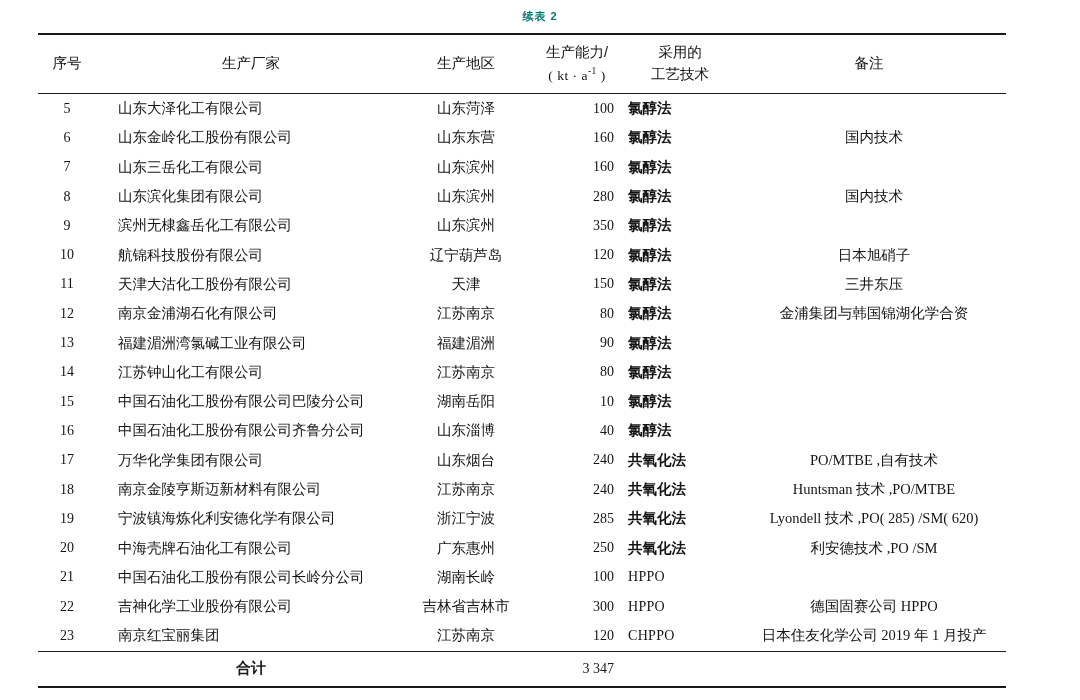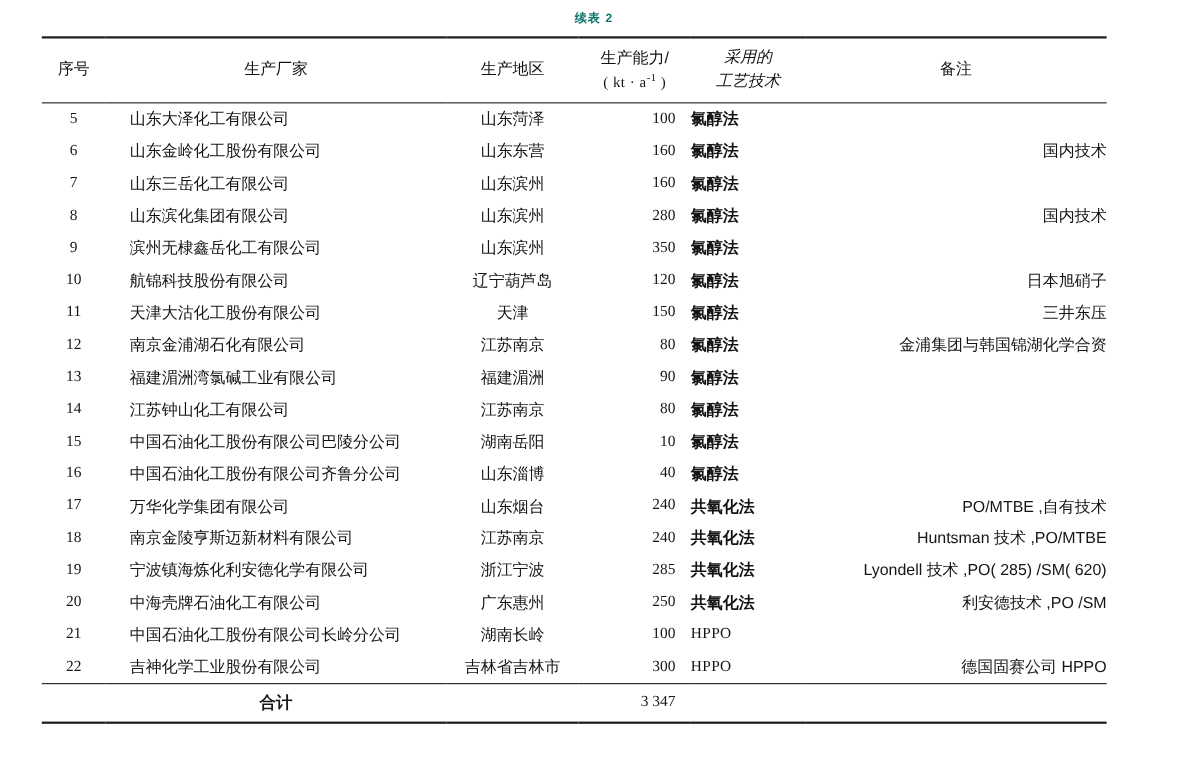--- a/index.html
+++ b/index.html
@@ -122,30 +122,30 @@
     font-weight: bold;
   }
   .c-proc.latin {
     font-family: "Liberation Serif", "DejaVu Serif", serif;
     font-weight: normal;
     font-size: 14px;
     letter-spacing: 0.3px;
   }
   .c-remark {
     width: 274px;
-    text-align: right;
+    text-align: center;
     padding-left: 10px !important;
-    font-family: Liberation Sans, sans-serif;
+    font-family: Liberation Serif, serif;
     font-size: 14.5px;
   }
   thead th.h-no { width: 58px; }
   thead th.h-maker { width: 310px; }
   thead th.h-region { width: 120px; }
   thead th.h-cap { width: 102px; }
-  thead th.h-proc { width: 104px; font-style: italic; }
+  thead th.h-proc { width: 104px; }
   thead th.h-remark { width: 274px; }
 
   tfoot td {
     height: 34px;
     padding: 0;
     vertical-align: middle;
     font-size: 14.5px;
   }
   .f-label {
     text-align: center;
@@ -347,20 +347,28 @@
             <td class="c-remark"></td>
           </tr>
           <tr>
             <td class="c-no">22</td>
             <td class="c-maker">吉神化学工业股份有限公司</td>
             <td class="c-region">吉林省吉林市</td>
             <td class="c-cap">300</td>
             <td class="c-proc latin">HPPO</td>
             <td class="c-remark">德国固赛公司 HPPO</td>
           </tr>
+          <tr>
+            <td class="c-no">23</td>
+            <td class="c-maker">南京红宝丽集团</td>
+            <td class="c-region">江苏南京</td>
+            <td class="c-cap">120</td>
+            <td class="c-proc latin">CHPPO</td>
+            <td class="c-remark">日本住友化学公司 2019 年 1 月投产</td>
+          </tr>
         </tbody>
 
       <tfoot>
         <tr class="rule-mid">
           <td colspan="6"></td>
         </tr>
         <tr>
           <td class="c-no"></td>
           <td class="f-label">合计</td>
           <td></td>

